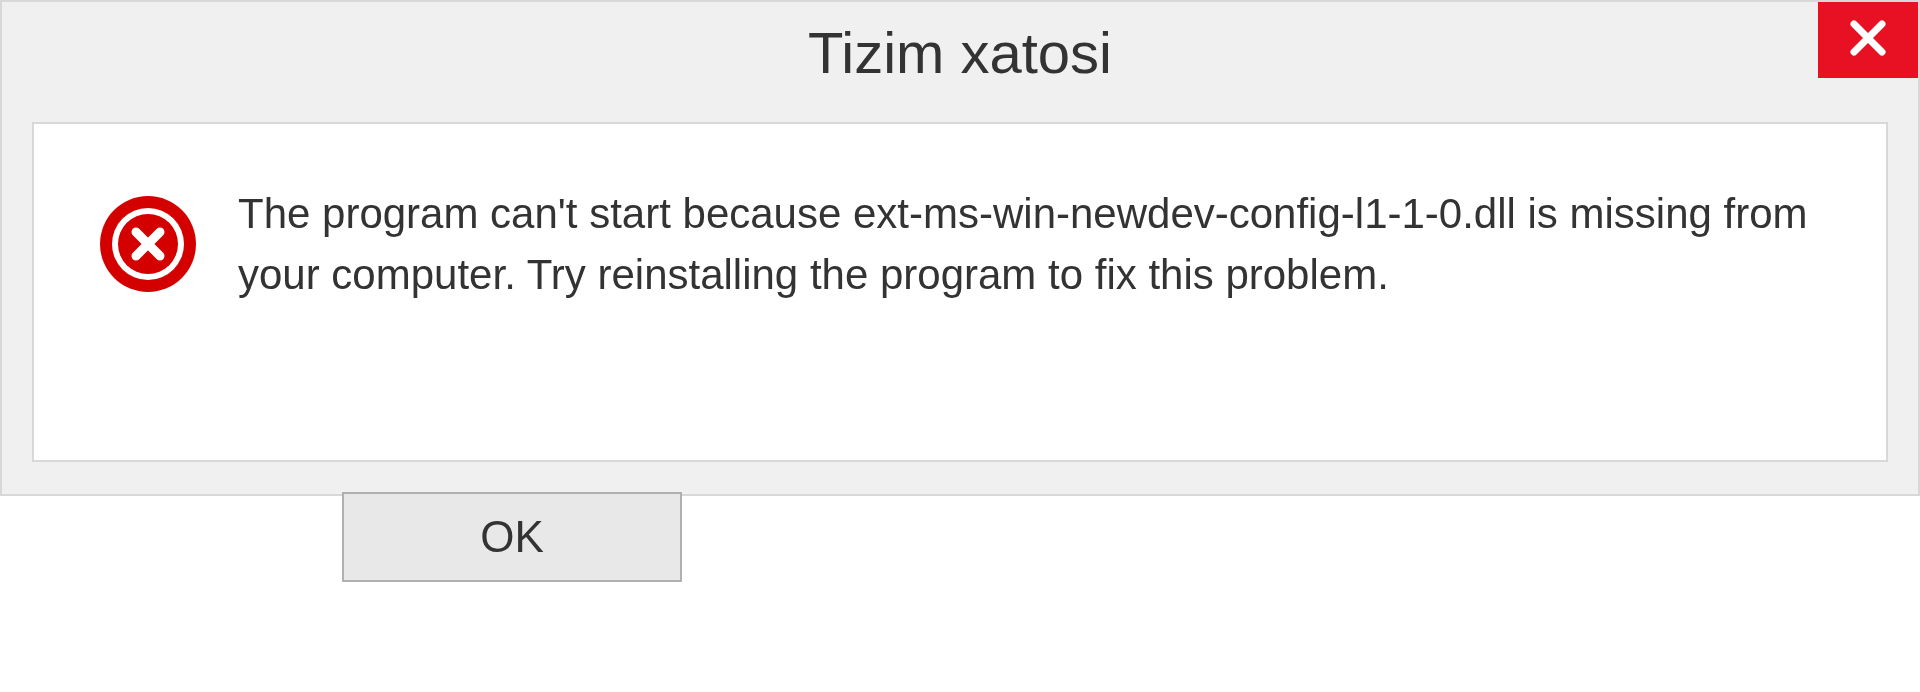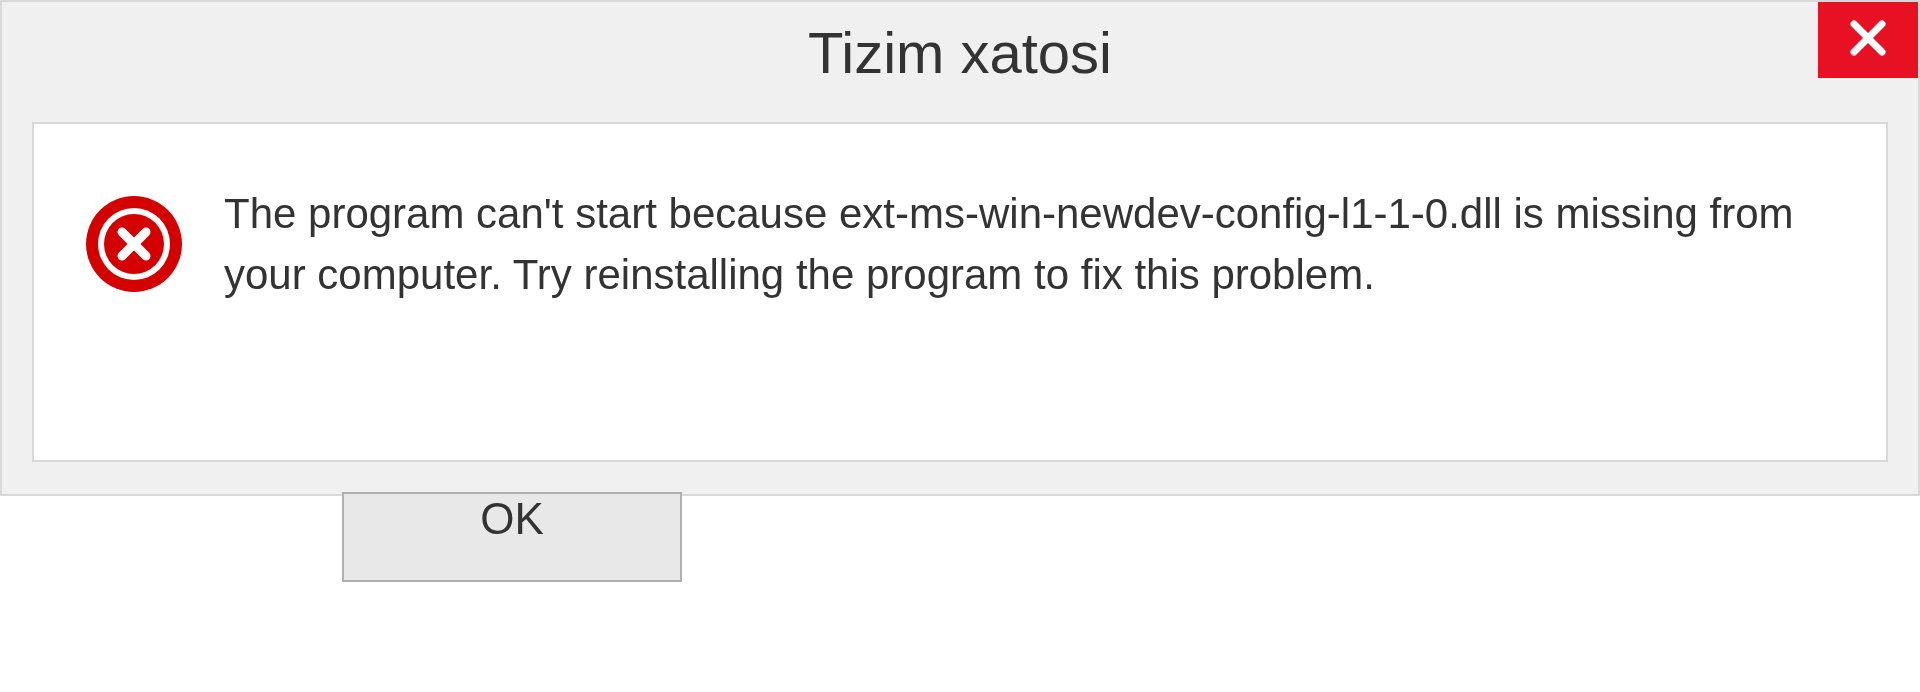--- a/index.html
+++ b/index.html
@@ -57,21 +57,21 @@
     
     .close-button svg {
       width: 48px;
       height: 48px;
     }
     
     .content-panel {
       margin: 20px 30px 0 30px;
       background: #ffffff;
       border: 2px solid #d8d8d8;
-      padding: 60px 50px 80px 50px;
+      padding: 60px 50px 80px 64px;
       display: flex;
       align-items: flex-start;
       gap: 40px;
       min-height: 340px;
     }
     
     .error-icon {
       flex-shrink: 0;
       width: 100px;
       height: 100px;
@@ -101,21 +101,21 @@
     }
     
     .ok-button {
       width: 340px;
       height: 90px;
       background: #e8e8e8;
       border: 2px solid #b0b0b0;
       font-size: 44px;
       color: #333333;
       display: flex;
-      align-items: flex-start;
+      align-items: center;
       justify-content: center;
       cursor: pointer;
       font-family: "Segoe UI", Arial, sans-serif;
     }
   </style>
 </head>
 <body>
 
 <div class="dialog-window">
 

